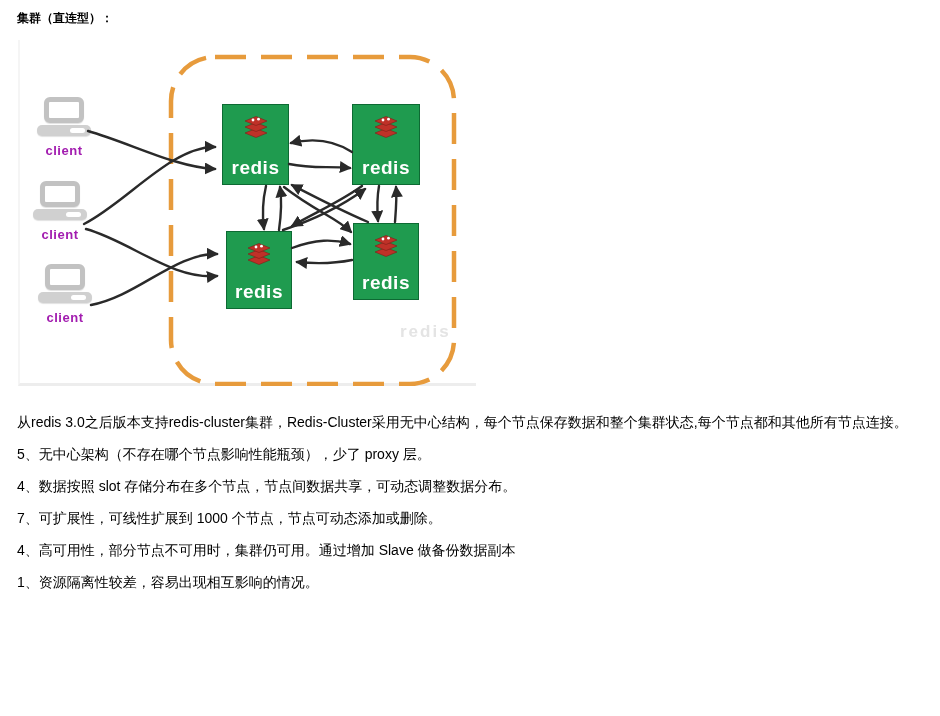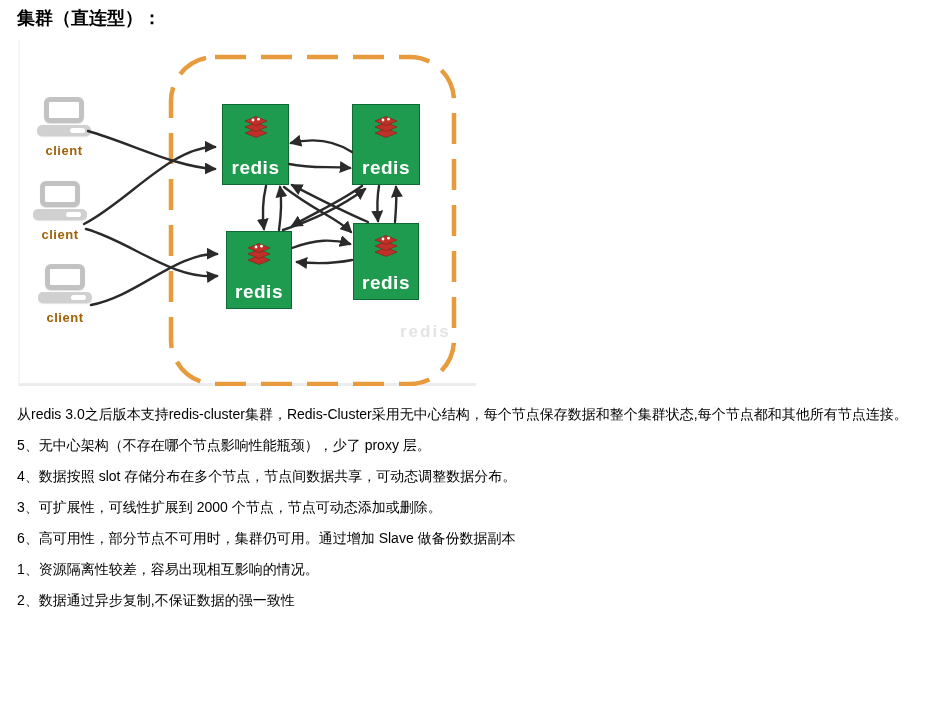--- a/index.html
+++ b/index.html
@@ -3,21 +3,21 @@
 <meta charset="utf-8">
 <style>
   * { box-sizing: border-box; }
   html,body { margin:0; padding:0; }
   body {
     width:940px; height:716px; background:#ffffff; position:relative; overflow:hidden;
     font-family:"Liberation Sans","DejaVu Sans",sans-serif; color:#000;
   }
   .title {
     position:absolute; left:17px; top:8px;
-    font-size:18px; font-weight:bold; line-height:20px; white-space:nowrap;
+    font-size:12px; font-weight:bold; line-height:20px; white-space:nowrap;
   }
   
   .diagram {
     position:absolute; left:18px; top:40px; width:458px; height:346px;
     border-left:2px solid #f5f5f5; border-bottom:3px solid #ededed; background:#fff;
   }
   .node {
     position:absolute; background:#1f9b4f; border:1px solid #0d6a33;
     display:flex; flex-direction:column; align-items:center; justify-content:space-between;
     padding:10px 0 7px; z-index:1;
@@ -34,34 +34,34 @@
     border-radius:6px; margin:0 auto; box-shadow:0 1px 1px rgba(0,0,0,.12);
   }
   .client .base {
     width:54px; height:11px; background:#d0d0d0; border-radius:5px;
     margin:2px auto 0; position:relative; box-shadow:0 1px 1px rgba(0,0,0,.12);
   }
   .client .base::after {
     content:""; position:absolute; right:6px; top:3px; width:15px; height:5px;
     background:#fff; border-radius:2.5px;
   }
-  .client .clabel { text-align:center; font-weight:bold; font-size:13px; color:#a16207; margin-top:7px; letter-spacing:.5px; }
+  .client .clabel { text-align:center; font-weight:bold; font-size:13px; color:#a21caf; margin-top:7px; letter-spacing:.5px; }
   .client-1 { left:15px; top:57px; }
   .client-2 { left:11px; top:141px; }
   .client-3 { left:16px; top:224px; }
 
   .watermark {
     position:absolute; left:380px; top:282px; z-index:0;
     font-size:17px; font-weight:bold; color:#e4e4e4; letter-spacing:2px;
   }
   svg.net { position:absolute; left:0; top:0; z-index:2; pointer-events:none; }
 
   
   .content { position:absolute; left:17px; top:400px; width:921px; }
-  .content p { margin:4px 0 11px; font-size:14px; line-height:20px; white-space:nowrap; }
+  .content p { margin:12px 0 11px; font-size:14px; line-height:20px; white-space:nowrap; }
 </style>
 </head>
 <body>
 
 <div class="title">集群（直连型）：</div>
 
 <div class="diagram">
 
   <div class="client client-1">
     <div class="screen"></div>
@@ -169,17 +169,16 @@
       <path d="M272 208 C296 199 313 199 330 204"></path>
       <path d="M332 220 C312 224 297 224 277 222"></path>
     </g>
   </svg>
 </div>
 
 <div class="content">
   <p>从redis 3.0之后版本支持redis-cluster集群，Redis-Cluster采用无中心结构，每个节点保存数据和整个集群状态,每个节点都和其他所有节点连接。</p>
   <p>5、无中心架构（不存在哪个节点影响性能瓶颈），少了 proxy 层。</p>
   <p>4、数据按照 slot 存储分布在多个节点，节点间数据共享，可动态调整数据分布。</p>
-  <p>3、可扩展性，可线性扩展到 2000 个节点，节点可动态添加或删除。</p>
-  <p>6、高可用性，部分节点不可用时，集群仍可用。通过增加 Slave 做备份数据副本</p>
+  <p>7、可扩展性，可线性扩展到 1000 个节点，节点可动态添加或删除。</p>
+  <p>4、高可用性，部分节点不可用时，集群仍可用。通过增加 Slave 做备份数据副本</p>
   <p>1、资源隔离性较差，容易出现相互影响的情况。</p>
-  <p>2、数据通过异步复制,不保证数据的强一致性</p>
 </div>
 
 </body></html>

